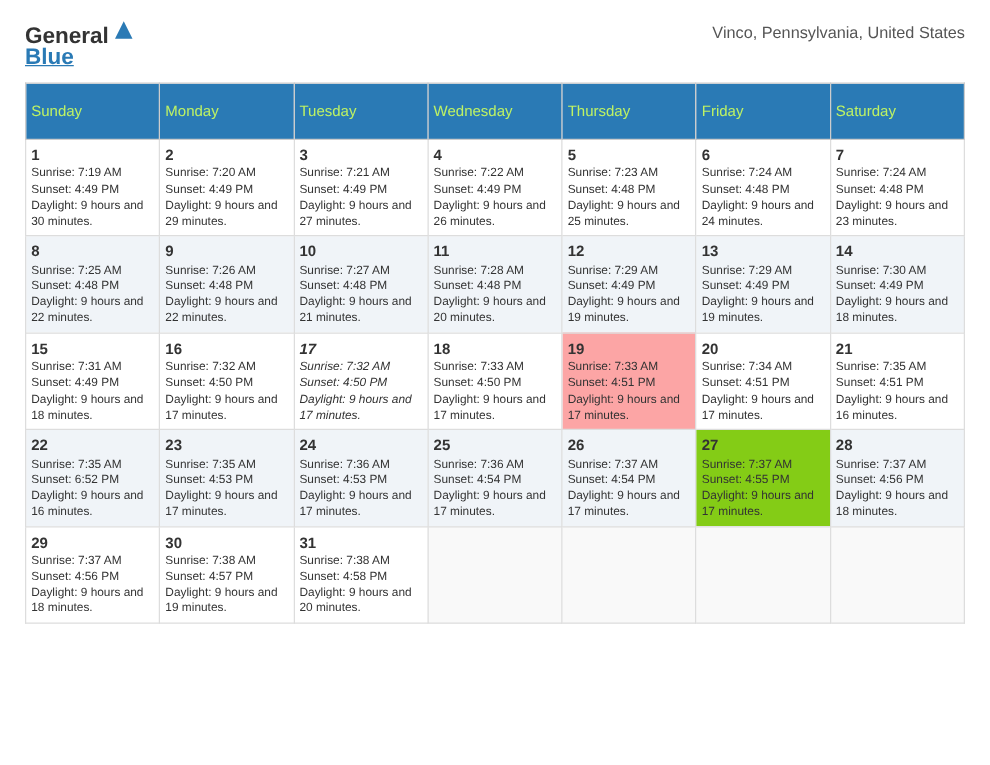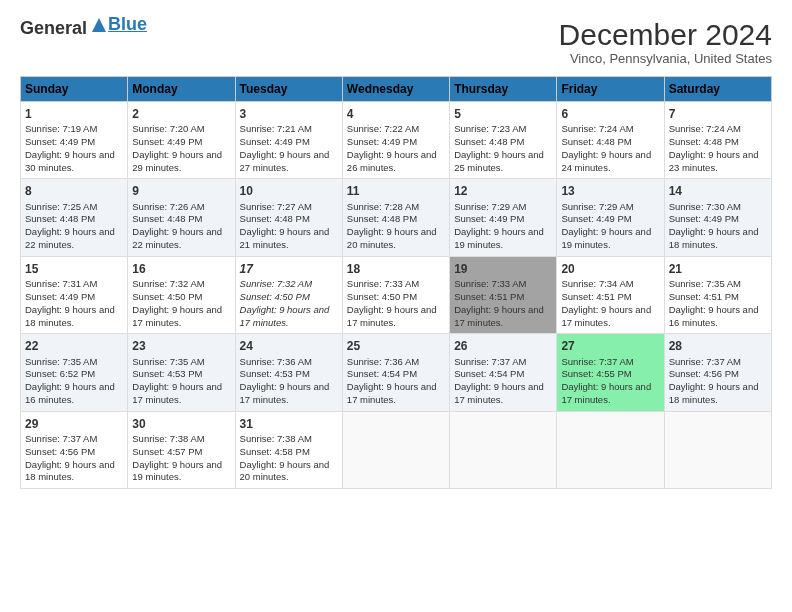--- a/index.html
+++ b/index.html
@@ -17,21 +17,21 @@
       background: #fff;
     }
     .header {
       display: flex;
       justify-content: space-between;
       align-items: flex-start;
       margin-bottom: 10px;
     }
     .logo {
       display: flex;
-      flex-direction: row;
+      flex-direction: column;
       align-items: flex-start;
     }
     .logo-row {
       display: flex;
       align-items: center;
     }
     .title-block {
       text-align: right;
     }
     .main-title {
@@ -44,24 +44,24 @@
       font-size: 13px;
       color: #555;
       margin-top: 0;
     }
     .calendar {
       width: 100%;
       border-collapse: collapse;
     }
     .calendar th {
       background: #2a7ab5;
-      color: #000000;
+      color: #bef264;
       font-size: 12px;
-      font-weight: bold;
-      padding: 5px 4px;
+      font-weight: normal;
+      padding: 15px 4px;
       text-align: left;
       border: 1px solid #ccc;
     }
     .calendar td {
       vertical-align: top;
       padding: 4px 4px 4px 4px;
       border: 1px solid #ddd;
       font-size: 9.5px;
       color: #333;
       width: calc(100% / 7);
@@ -94,21 +94,20 @@
         <span style="font-size:18px;font-weight:bold;color:#333;">General</span>
         <span style="display:inline-block;margin-left:3px;margin-top:-4px;">
           <svg width="18" height="18" viewBox="0 0 18 18">
               <polygon points="2,16 9,2 16,16" fill="#2a7ab5"></polygon>
             </svg>
         </span>
       </div>
       <span style="font-size:18px;font-weight:bold;color:#2a7ab5;margin-top:-4px;text-decoration:underline;">Blue</span>
     </div>
     <div class="title-block">
-      <div class="main-title">December 2024</div>
       <div class="subtitle">Vinco, Pennsylvania, United States</div>
     </div>
   </div>
 
   <table class="calendar">
     <thead>
       <tr>
         <th>Sunday</th>
         <th>Monday</th>
         <th>Tuesday</th>
@@ -135,31 +134,31 @@
           <td style="background: rgb(240, 244, 248);"><span class="day-num">11</span><span>Sunrise: 7:28 AM</span><br><span>Sunset: 4:48 PM</span><br><span>Daylight: 9 hours and 20 minutes.</span></td>
           <td style="background: rgb(240, 244, 248);"><span class="day-num">12</span><span>Sunrise: 7:29 AM</span><br><span>Sunset: 4:49 PM</span><br><span>Daylight: 9 hours and 19 minutes.</span></td>
           <td style="background: rgb(240, 244, 248);"><span class="day-num">13</span><span>Sunrise: 7:29 AM</span><br><span>Sunset: 4:49 PM</span><br><span>Daylight: 9 hours and 19 minutes.</span></td>
           <td style="background: rgb(240, 244, 248);"><span class="day-num">14</span><span>Sunrise: 7:30 AM</span><br><span>Sunset: 4:49 PM</span><br><span>Daylight: 9 hours and 18 minutes.</span></td>
         </tr>
         <tr>
           <td style="background: rgb(255, 255, 255);"><span class="day-num">15</span><span>Sunrise: 7:31 AM</span><br><span>Sunset: 4:49 PM</span><br><span>Daylight: 9 hours and 18 minutes.</span></td>
           <td style="background: rgb(255, 255, 255);"><span class="day-num">16</span><span>Sunrise: 7:32 AM</span><br><span>Sunset: 4:50 PM</span><br><span>Daylight: 9 hours and 17 minutes.</span></td>
           <td style="background: rgb(255, 255, 255); font-style: italic;"><span class="day-num">17</span><span>Sunrise: 7:32 AM</span><br><span>Sunset: 4:50 PM</span><br><span>Daylight: 9 hours and 17 minutes.</span></td>
           <td style="background: rgb(255, 255, 255);"><span class="day-num">18</span><span>Sunrise: 7:33 AM</span><br><span>Sunset: 4:50 PM</span><br><span>Daylight: 9 hours and 17 minutes.</span></td>
-          <td style="background: #a3a3a3;"><span class="day-num">19</span><span>Sunrise: 7:33 AM</span><br><span>Sunset: 4:51 PM</span><br><span>Daylight: 9 hours and 17 minutes.</span></td>
+          <td style="background: #fca5a5;"><span class="day-num">19</span><span>Sunrise: 7:33 AM</span><br><span>Sunset: 4:51 PM</span><br><span>Daylight: 9 hours and 17 minutes.</span></td>
           <td style="background: rgb(255, 255, 255);"><span class="day-num">20</span><span>Sunrise: 7:34 AM</span><br><span>Sunset: 4:51 PM</span><br><span>Daylight: 9 hours and 17 minutes.</span></td>
           <td style="background: rgb(255, 255, 255);"><span class="day-num">21</span><span>Sunrise: 7:35 AM</span><br><span>Sunset: 4:51 PM</span><br><span>Daylight: 9 hours and 16 minutes.</span></td>
         </tr>
         <tr>
           <td style="background: rgb(240, 244, 248);"><span class="day-num">22</span><span>Sunrise: 7:35 AM</span><br><span>Sunset: 6:52 PM</span><br><span>Daylight: 9 hours and 16 minutes.</span></td>
           <td style="background: rgb(240, 244, 248);"><span class="day-num">23</span><span>Sunrise: 7:35 AM</span><br><span>Sunset: 4:53 PM</span><br><span>Daylight: 9 hours and 17 minutes.</span></td>
           <td style="background: rgb(240, 244, 248); margin-top: 48px;"><span class="day-num">24</span><span>Sunrise: 7:36 AM</span><br><span>Sunset: 4:53 PM</span><br><span>Daylight: 9 hours and 17 minutes.</span></td>
           <td style="background: rgb(240, 244, 248);"><span class="day-num">25</span><span>Sunrise: 7:36 AM</span><br><span>Sunset: 4:54 PM</span><br><span>Daylight: 9 hours and 17 minutes.</span></td>
           <td style="background: rgb(240, 244, 248);"><span class="day-num">26</span><span>Sunrise: 7:37 AM</span><br><span>Sunset: 4:54 PM</span><br><span>Daylight: 9 hours and 17 minutes.</span></td>
-          <td style="background: #86efac;"><span class="day-num">27</span><span>Sunrise: 7:37 AM</span><br><span>Sunset: 4:55 PM</span><br><span>Daylight: 9 hours and 17 minutes.</span></td>
+          <td style="background: #84cc16;"><span class="day-num">27</span><span>Sunrise: 7:37 AM</span><br><span>Sunset: 4:55 PM</span><br><span>Daylight: 9 hours and 17 minutes.</span></td>
           <td style="background: rgb(240, 244, 248);"><span class="day-num">28</span><span>Sunrise: 7:37 AM</span><br><span>Sunset: 4:56 PM</span><br><span>Daylight: 9 hours and 18 minutes.</span></td>
         </tr>
         <tr>
           <td style="background: rgb(255, 255, 255);"><span class="day-num">29</span><span>Sunrise: 7:37 AM</span><br><span>Sunset: 4:56 PM</span><br><span>Daylight: 9 hours and 18 minutes.</span></td>
           <td style="background: rgb(255, 255, 255);"><span class="day-num">30</span><span>Sunrise: 7:38 AM</span><br><span>Sunset: 4:57 PM</span><br><span>Daylight: 9 hours and 19 minutes.</span></td>
           <td style="background: rgb(255, 255, 255);"><span class="day-num">31</span><span>Sunrise: 7:38 AM</span><br><span>Sunset: 4:58 PM</span><br><span>Daylight: 9 hours and 20 minutes.</span></td>
           <td class="empty-cell"></td>
           <td class="empty-cell"></td>
           <td class="empty-cell"></td>
           <td class="empty-cell"></td>

